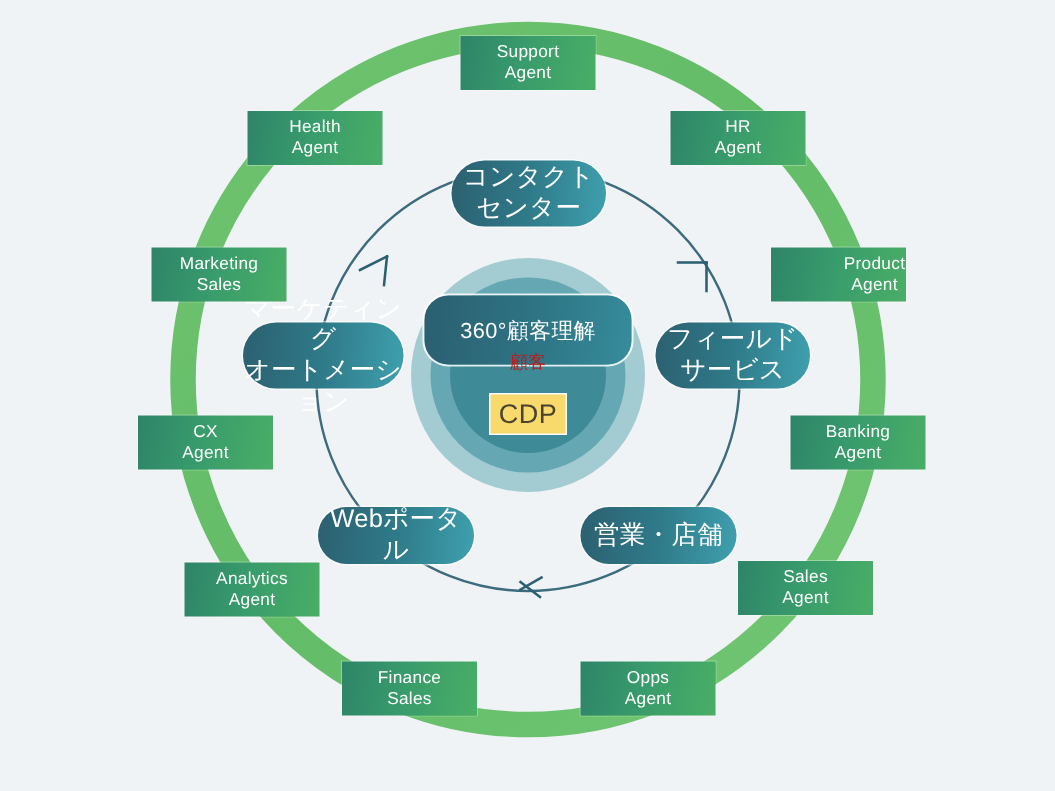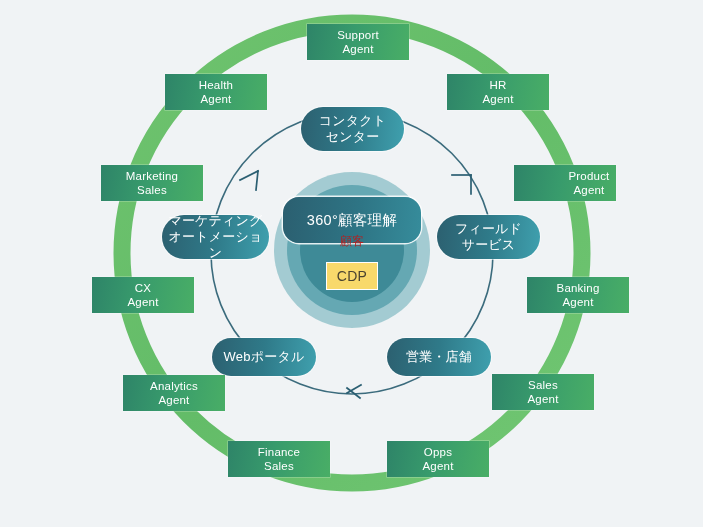--- a/index.html
+++ b/index.html
@@ -32,32 +32,32 @@
     display: flex;
     align-items: center;
     justify-content: center;
     text-align: center;
     color: #FFFFFF;
     line-height: 1.22;
     white-space: pre-line;
   }
   
   .agent-box {
-    width: 102px;
+    width: 90px;
     height: 36px;
     font-size: 11.5px;
     background: linear-gradient(100deg, #2E8468 0%, #389B6C 45%, #49AE66 100%);
     border: 0;
     box-shadow: 0 0 0 0.6px rgba(255,255,255,0.35);
     letter-spacing: 0.2px;
   }
   
   .pill {
     border-radius: 22px;
-    font-size: 13px;
+    font-size: 17px;
     background: linear-gradient(95deg, #2C6070 0%, #2F7A89 50%, #3FA0AE 100%);
     box-shadow: 0 0 0 1px rgba(255,255,255,0.55);
     letter-spacing: 0.2px;
   }
   .pill.two-line { height: 44px; }
   .pill.one-line { height: 38px; }
 
   
   .c-circle {
     position: absolute;
@@ -105,21 +105,21 @@
     position: absolute;
     left: 326px; top: 262px;
     width: 52px; height: 28px;
     background: #F8D96B;
     border: 1.5px solid #FFFFFF;
     box-sizing: border-box;
     display: flex;
     align-items: center;
     justify-content: center;
     color: #4A4330;
-    font-size: 14px;
+    font-size: 18px;
     letter-spacing: 0.3px;
   }
 </style>
 </head>
 <body style="background: rgb(240, 243, 245);">
 
 <div id="stage">
 
   <svg id="svg-layer" viewBox="0 0 703 527">
     <defs>

